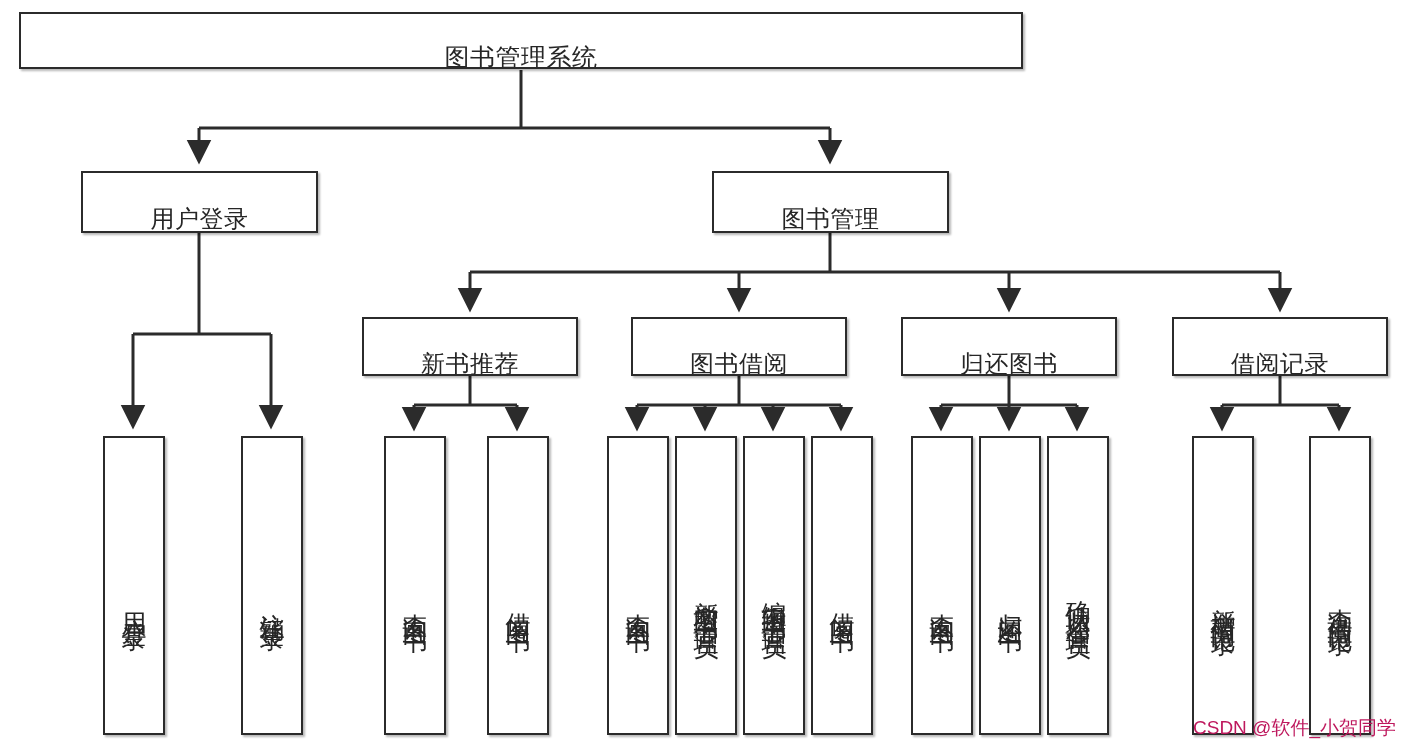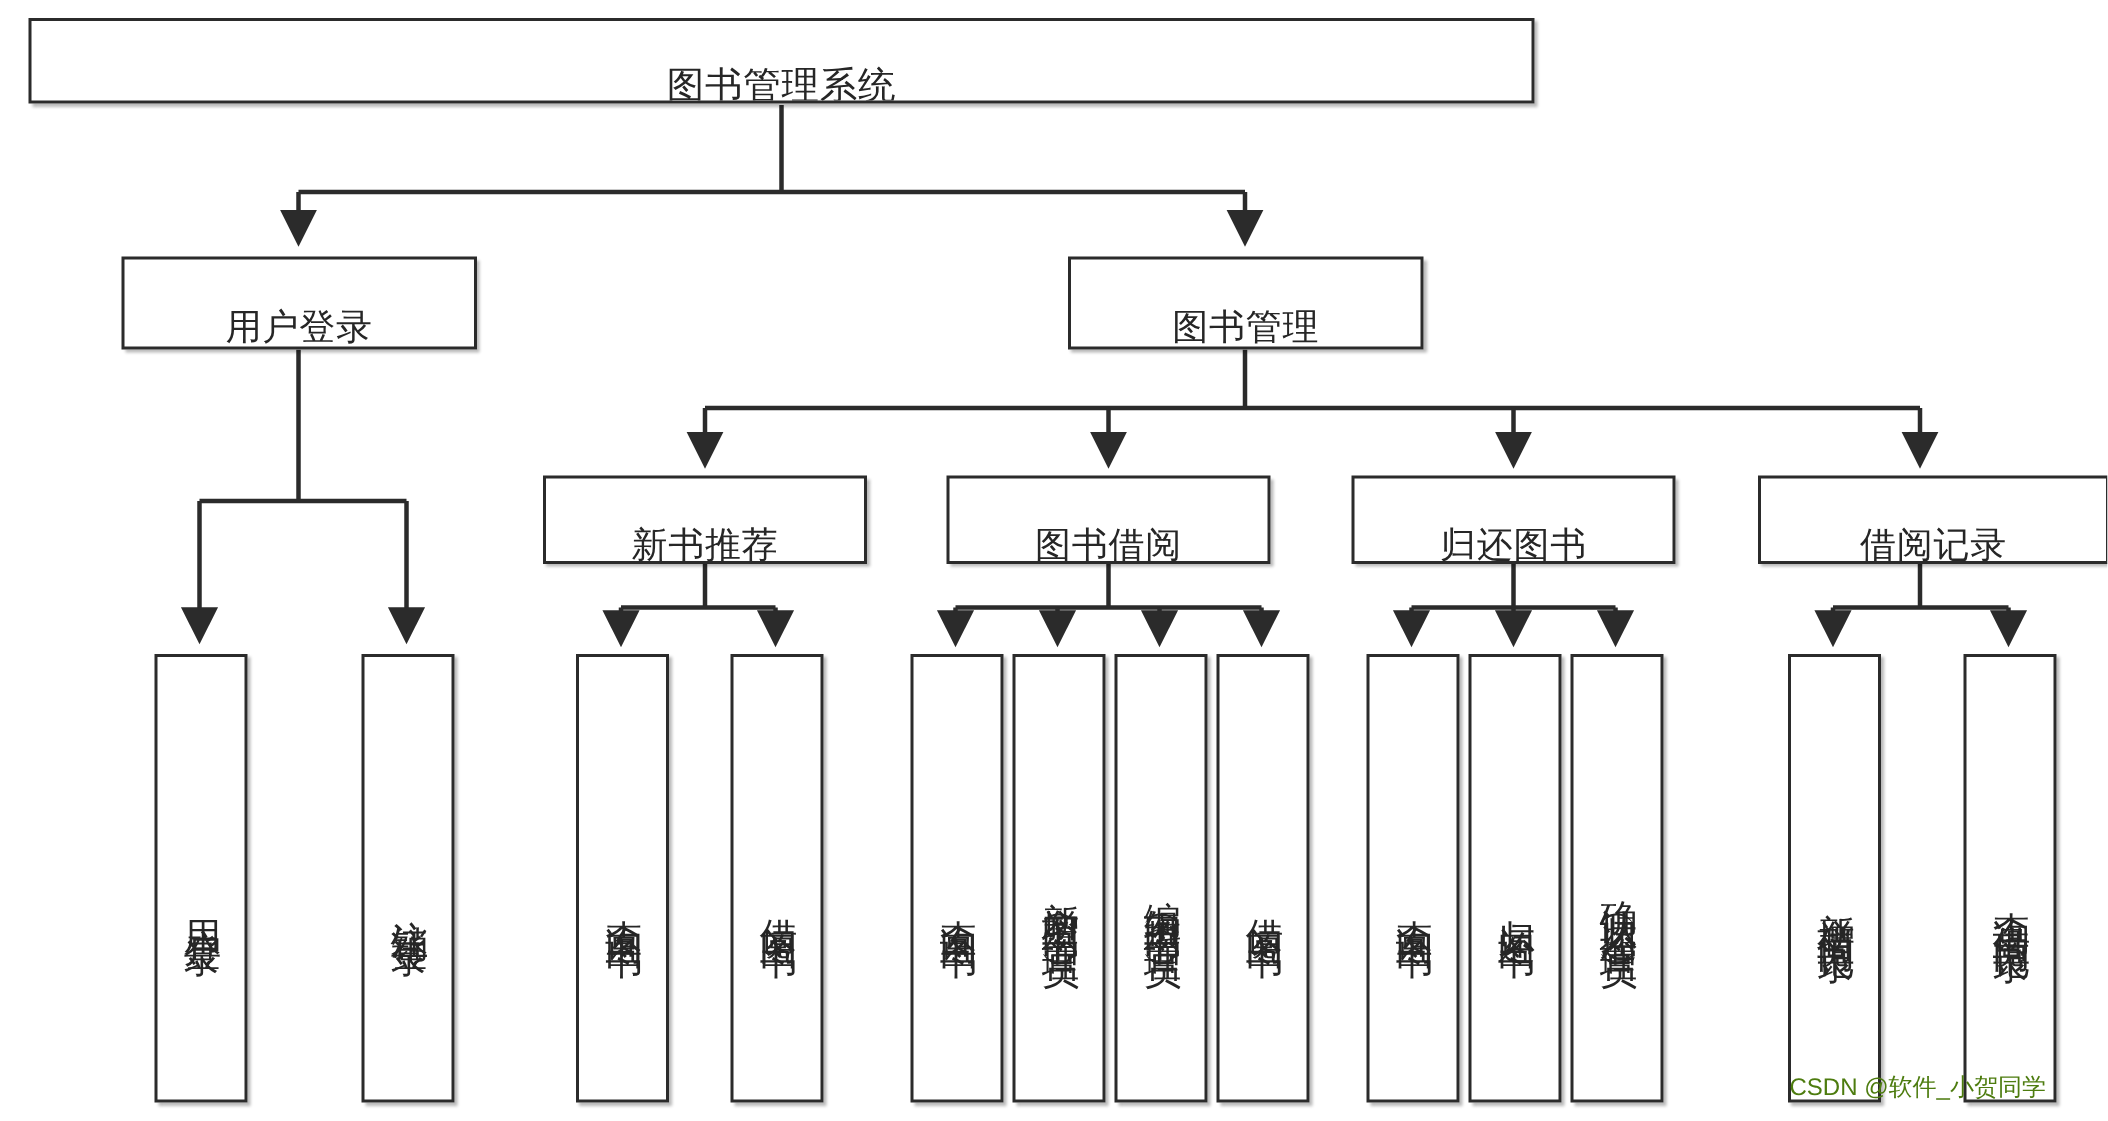--- a/index.html
+++ b/index.html
@@ -48,22 +48,22 @@
   .node.vertical .node-label {
     writing-mode: vertical-rl;
     text-orientation: upright;
     font-size: 25px;
     letter-spacing: 5px;
     line-height: 1;
   }
   .node.root .node-label { font-size: 25px; }
   .watermark {
     position: absolute;
-    color: #4d7c0f;
-    font-size: 16px;
+    color: #be185d;
+    font-size: 19px;
     white-space: nowrap;
     user-select: none;
   }
 </style>
 </head>
 <body>
 
 <div id="canvas">
 
   <svg class="edges" viewBox="0 0 1405 747">
@@ -129,21 +129,21 @@
 
   <div class="node horizontal" style="left:631px; top:317px; width:216px; height:59px;">
     <span class="node-label">图书借阅</span>
   </div>
   <div class="node horizontal" style="left:362px; top:317px; width:216px; height:59px;">
     <span class="node-label">新书推荐</span>
   </div>
   <div class="node horizontal" style="left:901px; top:317px; width:216px; height:59px;">
     <span class="node-label">归还图书</span>
   </div>
-  <div class="node horizontal" style="left:1172px; top:317px; width:234px; height:59px;">
+  <div class="node horizontal" style="left:1172px; top:317px; width:216px; height:59px;">
     <span class="node-label">借阅记录</span>
   </div>
 
   <div class="node vertical" style="left:103px; top:436px; width:62px; height:299px;">
     <span class="node-label">用户登录</span>
   </div>
   <div class="node vertical" style="left:241px; top:436px; width:62px; height:299px;">
     <span class="node-label">注销登录</span>
   </div>
 

